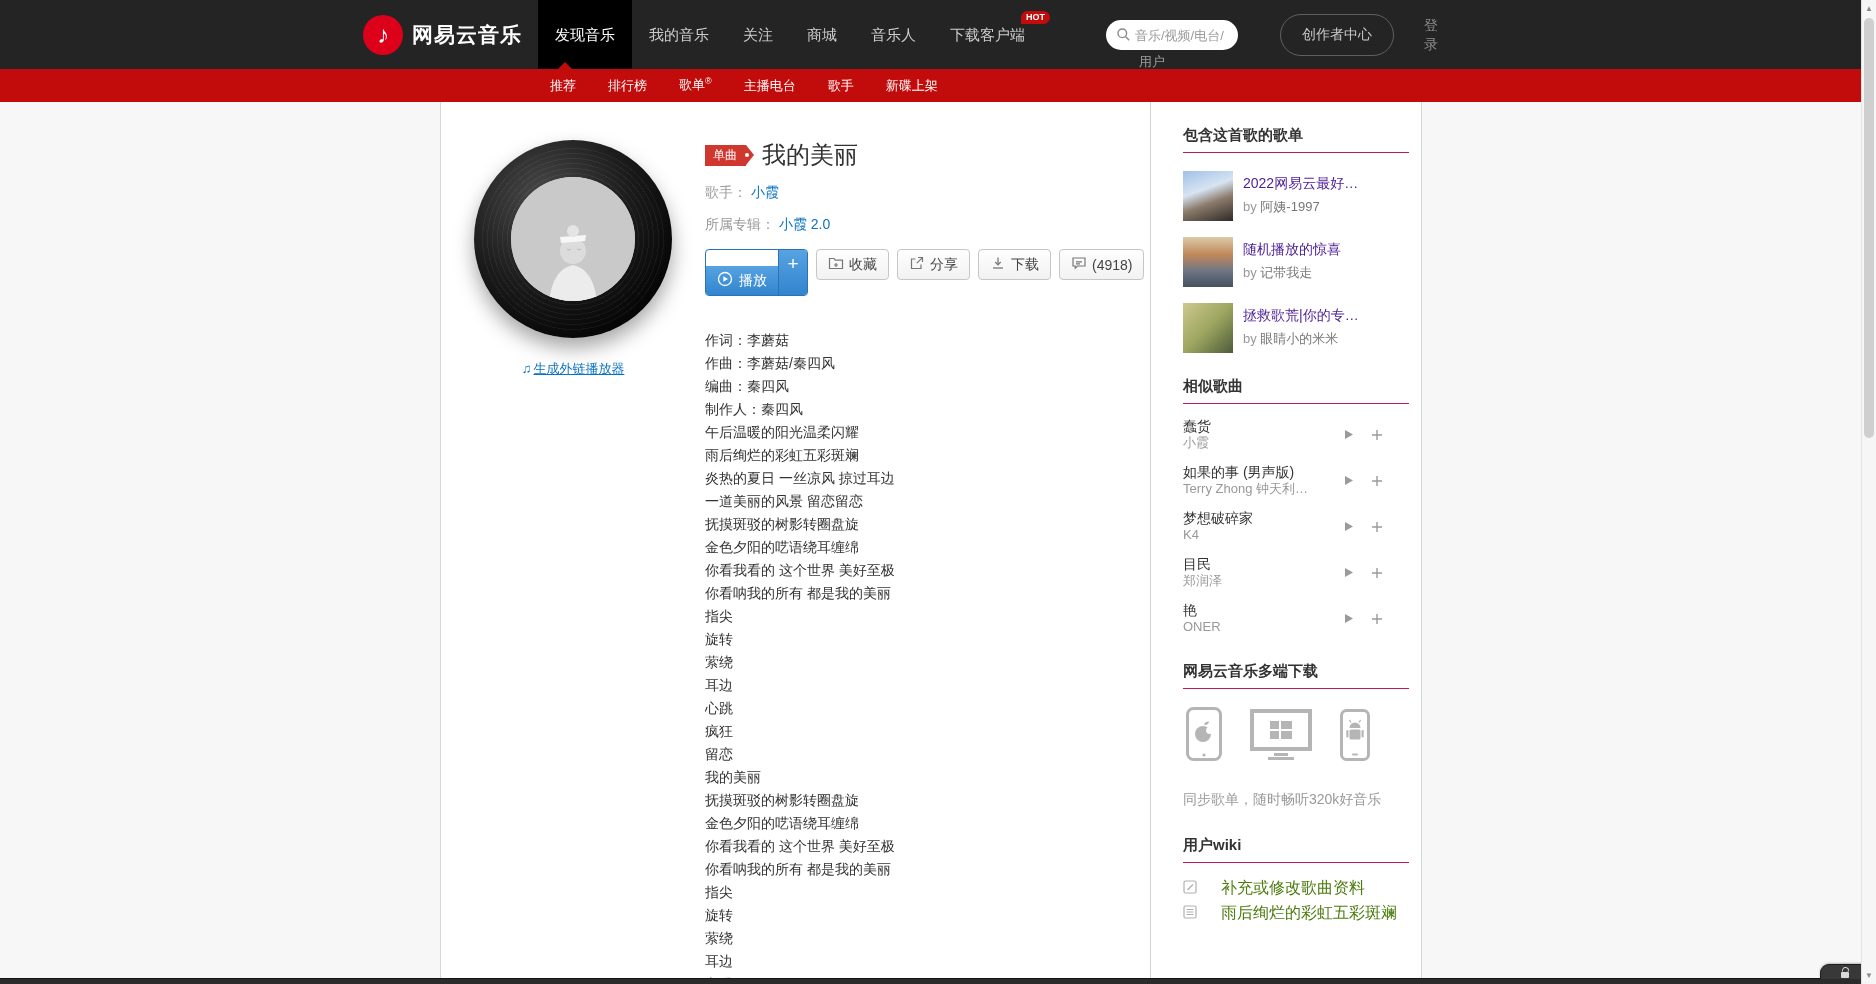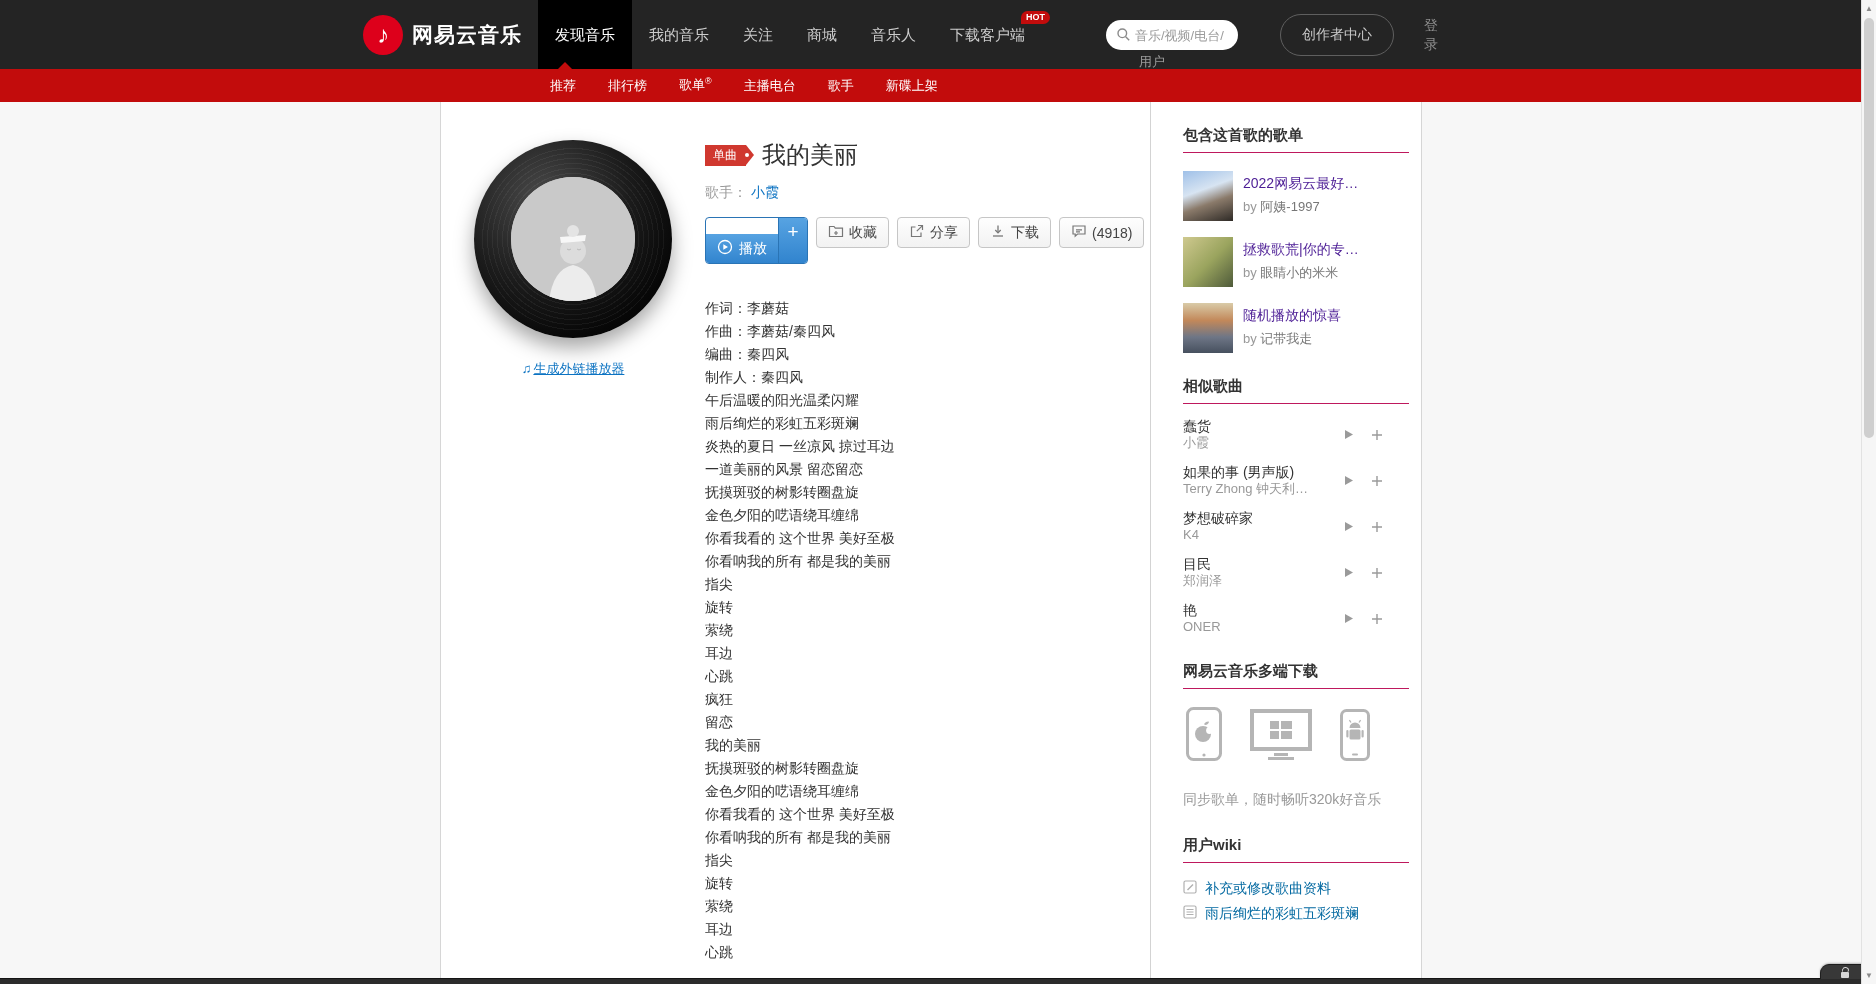--- a/index.html
+++ b/index.html
@@ -101,21 +101,21 @@
   .sim-artist{font-size:13px;color:#999;line-height:16px;white-space:nowrap;overflow:hidden;}
   .sim-icons{display:flex;align-items:center;gap:17px;margin-left:8px;margin-right:26px;}
   .sim-icons span{cursor:pointer;display:flex;}
 
   .dl-h3{margin-top:27px;}
   .dl-icons{margin-top:18px;display:flex;align-items:flex-end;gap:28px;padding-left:3px;}
   .dl-desc{margin-top:22px;width:212px;font-size:14px;color:#999;line-height:25px;}
 
   .wiki-h3{margin-top:24px;}
   .wiki-list{margin-top:13px;}
-  .wiki-row{display:flex;align-items:center;gap:8px;height:25px;font-size:14px;color:#0369a1;cursor:pointer;}
+  .wiki-row{display:flex;align-items:center;gap:24px;height:25px;font-size:16px;color:#4d7c0f;cursor:pointer;}
 
   
   .player-strip{position:absolute;left:0;bottom:0;width:1862px;height:5px;background:#2b2b2b;
                 border-top:1px solid #141414;z-index:30;cursor:pointer;}
   .lock-tab{position:absolute;right:6px;bottom:5px;width:48px;height:14px;background:#383838;
             border:1px solid #1e1e1e;border-bottom:none;border-radius:9px 9px 0 0;z-index:31;
             display:flex;align-items:center;justify-content:center;cursor:pointer;box-shadow:0 -1px 2px rgba(0,0,0,0.25);}
   .lock-glyph{position:relative;width:10px;height:10px;margin-top:2px;}
   .lock-shackle{position:absolute;left:2px;top:-1px;width:5px;height:5px;border:1.5px solid #d9d9d9;
             border-bottom:none;border-radius:4px 4px 0 0;transform:rotate(14deg);}
@@ -205,20 +205,24 @@
       </div>
 
       <div class="info-col">
         <div class="title-row">
           <span class="tag"><span>单曲</span><span class="tag-dot"></span></span>
           <span class="song-title">我的美丽</span>
         </div>
         <div class="meta-row">
           <span class="meta-label">歌手：</span>
           <span class="blue-link">小霞</span>
+        </div>
+        <div class="meta-row">
+          <span class="meta-label">所属专辑：</span>
+          <span class="blue-link">小霞 2.0</span>
         </div>
 
         <div class="btn-row">
           <div class="btn-play">
             <div class="btn-play-main">
               <span>
                 <svg width="16" height="16" viewBox="0 0 16 16">
                       <circle cx="8" cy="8" r="6.5" fill="none" stroke="#fff" stroke-width="1.3"></circle>
                       <path d="M6.3 5.2 L11 8 L6.3 10.8 Z" fill="#fff"></path>
                     </svg>
@@ -303,31 +307,31 @@
       <div class="side-h3">包含这首歌的歌单</div>
       <div class="pl-list">
         <div class="pl-item">
           <div class="pl-thumb t1"></div>
           <div class="pl-info">
             <div class="pl-title">2022网易云最好…</div>
             <div class="pl-by"><span>by</span> <span class="pl-author">阿姨-1997</span></div>
           </div>
         </div>
         <div class="pl-item">
+          <div class="pl-thumb t2"></div>
+          <div class="pl-info">
+            <div class="pl-title">随机播放的惊喜</div>
+            <div class="pl-by"><span>by</span> <span class="pl-author">记带我走</span></div>
+          </div>
+        </div>
+        <div class="pl-item">
           <div class="pl-thumb t3"></div>
           <div class="pl-info">
             <div class="pl-title">拯救歌荒|你的专…</div>
             <div class="pl-by"><span>by</span> <span class="pl-author">眼睛小的米米</span></div>
-          </div>
-        </div>
-        <div class="pl-item">
-          <div class="pl-thumb t2"></div>
-          <div class="pl-info">
-            <div class="pl-title">随机播放的惊喜</div>
-            <div class="pl-by"><span>by</span> <span class="pl-author">记带我走</span></div>
           </div>
         </div>
       </div>
 
       <div class="side-h3 sim-h3">相似歌曲</div>
       <div class="sim-list">
         <div class="sim-item">
           <div class="sim-text">
             <div class="sim-title">蠢货</div>
             <div class="sim-artist">小霞</div>

